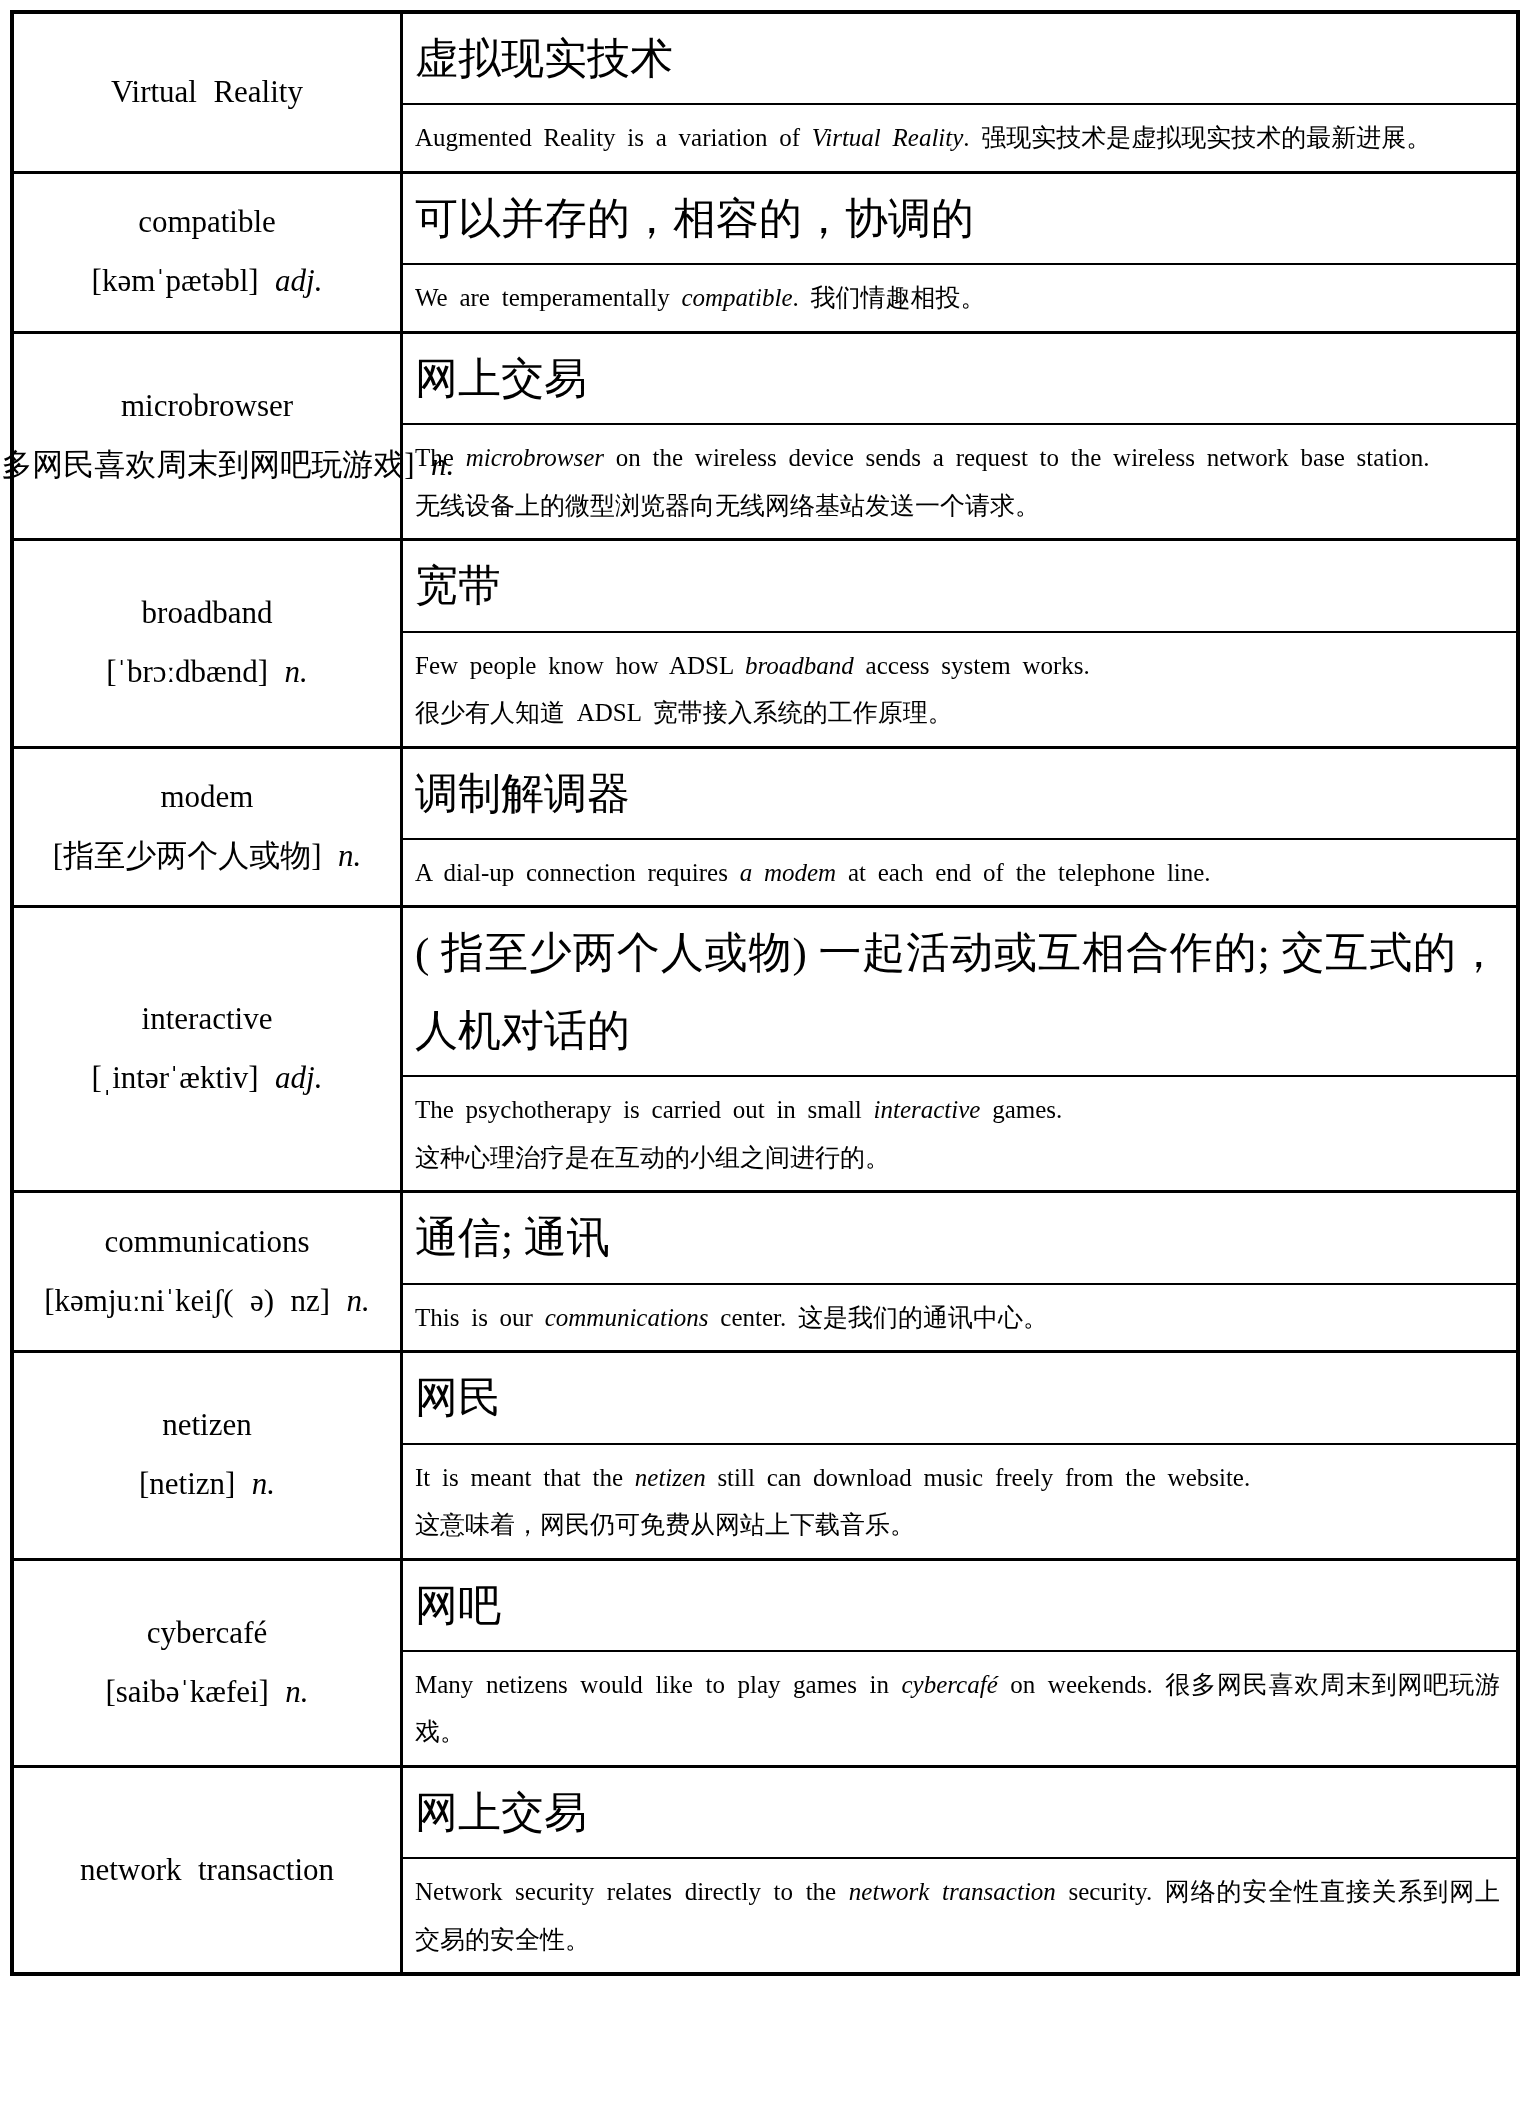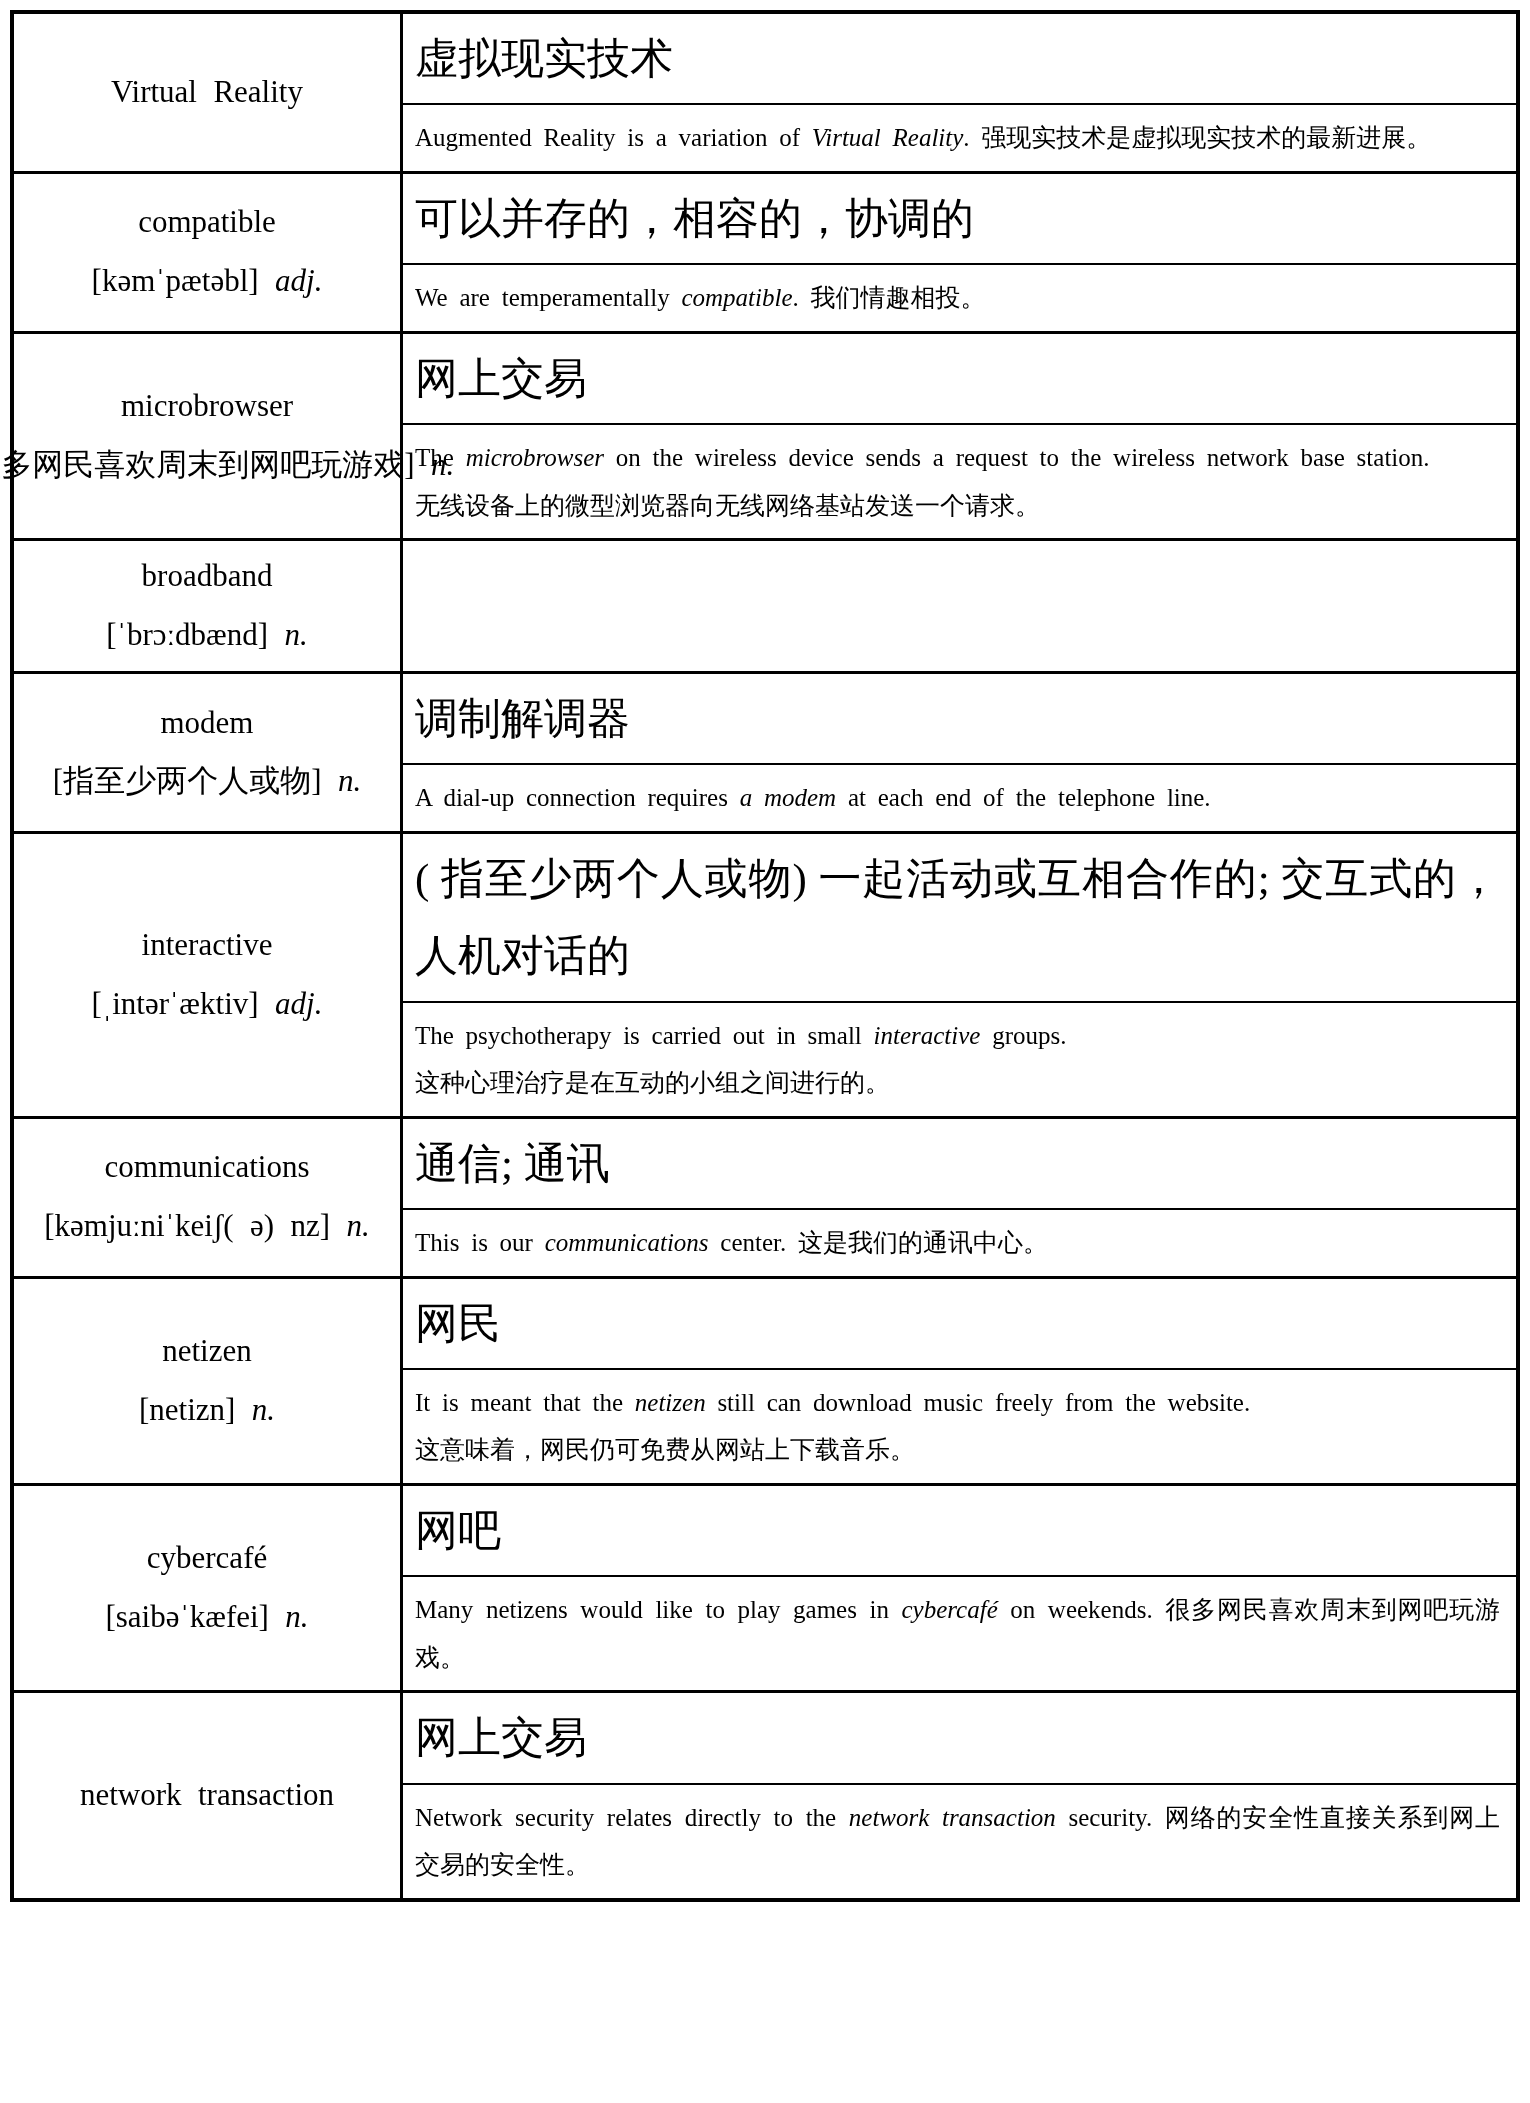--- a/index.html
+++ b/index.html
@@ -126,20 +126,29 @@
             <p><span>无线设备上的微型浏览器向无线网络基站发送一个请求。</span></p>
           </div>
     </div>
   </div>
 
   <div class="row">
     <div class="cell-left">
       <div class="word">broadband</div>
       <div class="phonetic"><span>[ˈbrɔːdbænd] </span><span class="pos">n.</span></div>
     </div>
+    <div class="cell-right">
+      <div class="def">
+        <span>宽带</span>
+      </div>
+      <div class="example">
+            <p><span>Few people know how ADSL </span><span class="it">broadband</span><span> access system works.</span></p>
+            <p><span>很少有人知道 ADSL 宽带接入系统的工作原理。</span></p>
+          </div>
+    </div>
   </div>
 
   <div class="row">
     <div class="cell-left">
       <div class="word">modem</div>
       <div class="phonetic"><span>[指至少两个人或物] </span><span class="pos">n.</span></div>
     </div>
     <div class="cell-right">
       <div class="def">
         <span>调制解调器</span>
@@ -153,21 +162,21 @@
   <div class="row">
     <div class="cell-left">
       <div class="word">interactive</div>
       <div class="phonetic"><span>[ˌintərˈæktiv] </span><span class="pos">adj.</span></div>
     </div>
     <div class="cell-right">
       <div class="def">
         <span>( 指至少两个人或物) 一起活动或互相合作的; 交互式的，人机对话的</span>
       </div>
       <div class="example">
-            <p><span>The psychotherapy is carried out in small </span><span class="it">interactive</span><span> groups.</span></p>
+            <p><span>The psychotherapy is carried out in small </span><span class="it">interactive</span><span> games.</span></p>
             <p><span>这种心理治疗是在互动的小组之间进行的。</span></p>
           </div>
     </div>
   </div>
 
   <div class="row">
     <div class="cell-left">
       <div class="word">communications</div>
       <div class="phonetic"><span>[kəmjuːniˈkeiʃ( ə) nz] </span><span class="pos">n.</span></div>
     </div>

